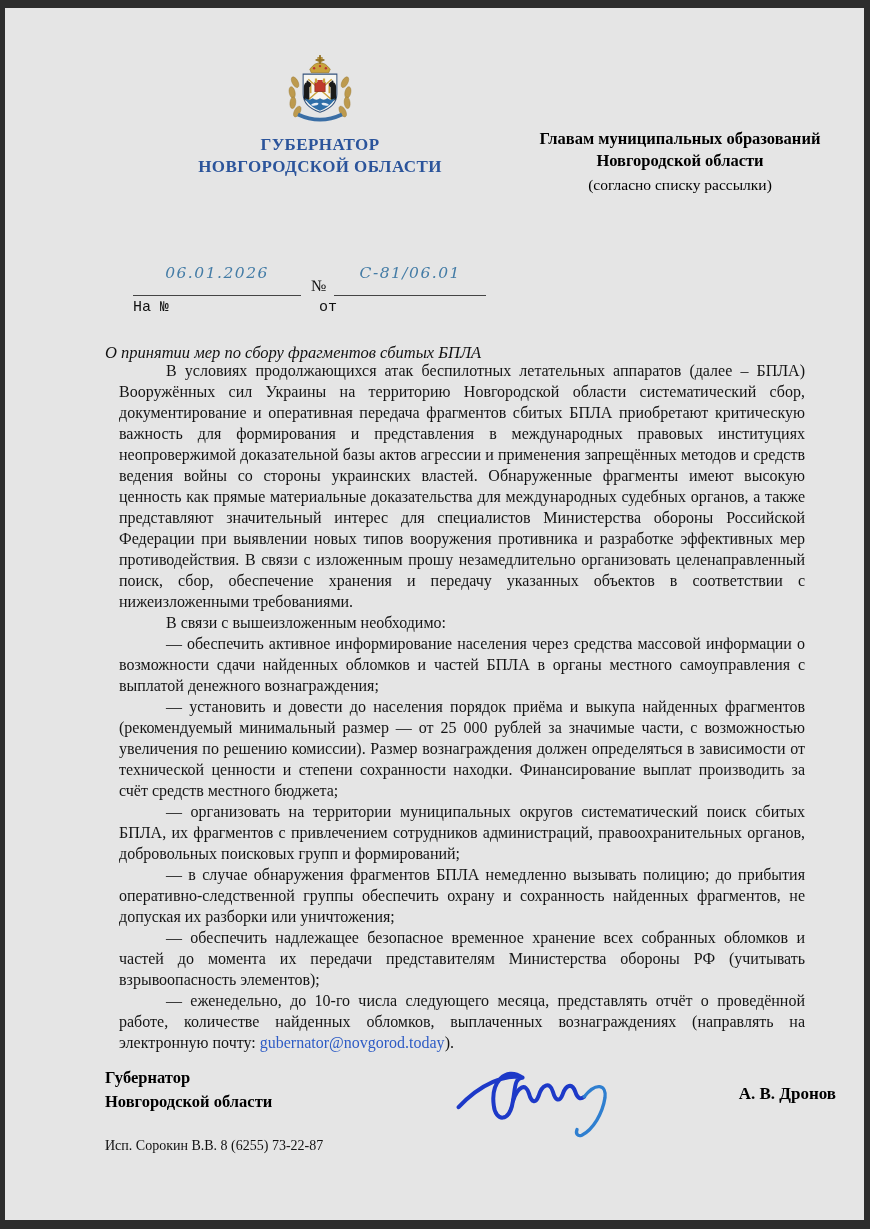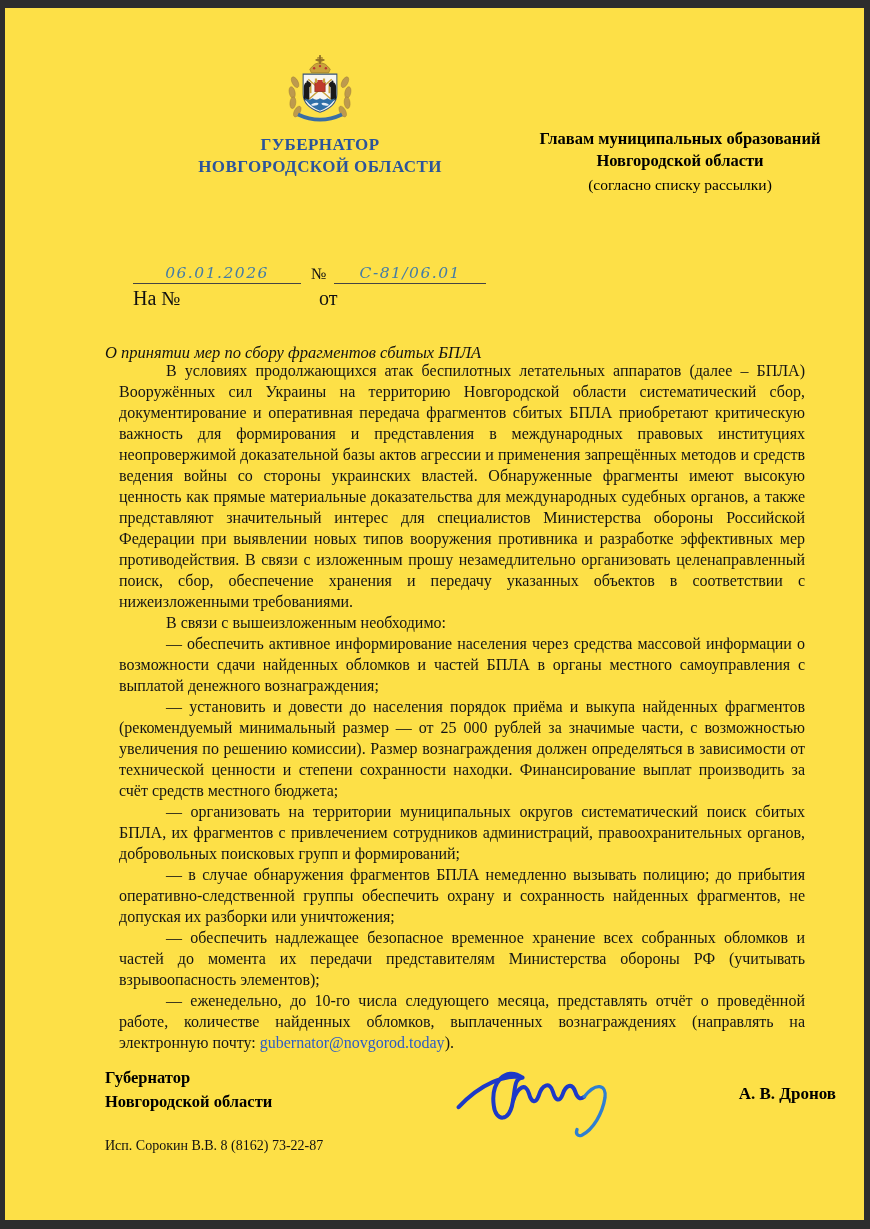--- a/index.html
+++ b/index.html
@@ -1,44 +1,44 @@
 <!DOCTYPE html>
 <html lang="ru"><head>
 <meta charset="utf-8">
 <style>
   html,body{margin:0;padding:0;background:#4a4a4a;}
   .page{
     position:relative;
     width:870px;height:1229px;
     box-sizing:border-box;
-    background:#fde047;
+    background:#e5e5e5;
     border-style:solid;
     border-color:#2d2d2d;
     border-width:8px 6px 9px 5px;
     font-family:"Liberation Serif","DejaVu Serif",serif;
     color:#141414;
     overflow:hidden;
   }
   
   .letterhead{position:absolute;left:100px;top:46px;width:430px;text-align:center;}
   .emblem{width:88px;height:74px;display:block;margin:0 auto 6px auto;}
   .org-title{font-weight:bold;font-size:17px;line-height:22px;color:#2b549b;letter-spacing:.4px;}
   .address{margin-top:21px;font-size:13.5px;line-height:18.5px;color:#21406f;}
   
   .refline{position:absolute;left:128px;top:256px;width:440px;font-size:16px;}
   .refrow{display:flex;align-items:flex-end;}
   .fill-field{
     display:inline-block;border-bottom:1.2px solid #444;text-align:center;
     font-style:italic;letter-spacing:1.5px;color:#447ca6;font-size:15.5px;
-    font-family:"DejaVu Serif",serif;padding-bottom:1px;
+    font-family:"DejaVu Serif",serif;padding-bottom:13px;
   }
   .f-date{width:168px;}
   .f-num{width:152px;}
   .num-sign{padding:0 8px 1px 10px;color:#111;}
-  .refrow2{display:flex;margin-top:3px;font-size:20px;color:#111;}
+  .refrow2{display:flex;margin-top:3px;font-size:15px;color:#111;font-family:Liberation Mono, monospace;}
   .refrow2 .c1{width:186px;text-align:left;}
   
   .recipient{position:absolute;left:482px;top:120px;width:386px;text-align:center;}
   .recipient .bold{font-weight:bold;font-size:16.5px;line-height:22px;color:#000;}
   .recipient .plain{font-size:15.5px;line-height:21px;margin-top:2px;color:#000;}
   
   .subject{position:absolute;left:100px;top:335px;width:686px;font-style:italic;font-size:16.5px;color:#101010;}
   
   .body-text{position:absolute;left:114px;top:352px;width:686px;
     font-size:16px;line-height:21px;text-align:justify;color:#141414;}
@@ -151,15 +151,15 @@
     <svg class="sig-img" viewBox="0 0 240 110" aria-hidden="true">
       <g fill="none" stroke-linecap="round" stroke-linejoin="round">
         <path stroke="#1d39c8" stroke-width="5" d="M12 64 C40 34 72 22 92 27 C70 12 52 34 56 62 C58 82 76 84 80 56 C83 38 82 28 92 27"></path>
         <path stroke="#1d39c8" stroke-width="5" d="M80 56 C86 38 96 33 100 47 C103 58 108 60 112 50 C116 36 126 31 130 45 C133 56 138 58 142 48 C146 36 154 33 158 45 C160 52 164 55 169 51"></path>
         <path stroke="#2f7fd0" stroke-width="4.2" d="M169 51 C184 32 197 36 195 52 C192 72 180 92 166 99 C161 101 158 97 160 92"></path>
       </g>
     </svg>
     <div class="sig-name">А. В. Дронов</div>
   </div>
 
-  <div class="executor">Исп. Сорокин В.В. 8 (8162) 73-22-87</div>
+  <div class="executor">Исп. Сорокин В.В. 8 (6255) 73-22-87</div>
 
 </div>
 
 </body></html>

